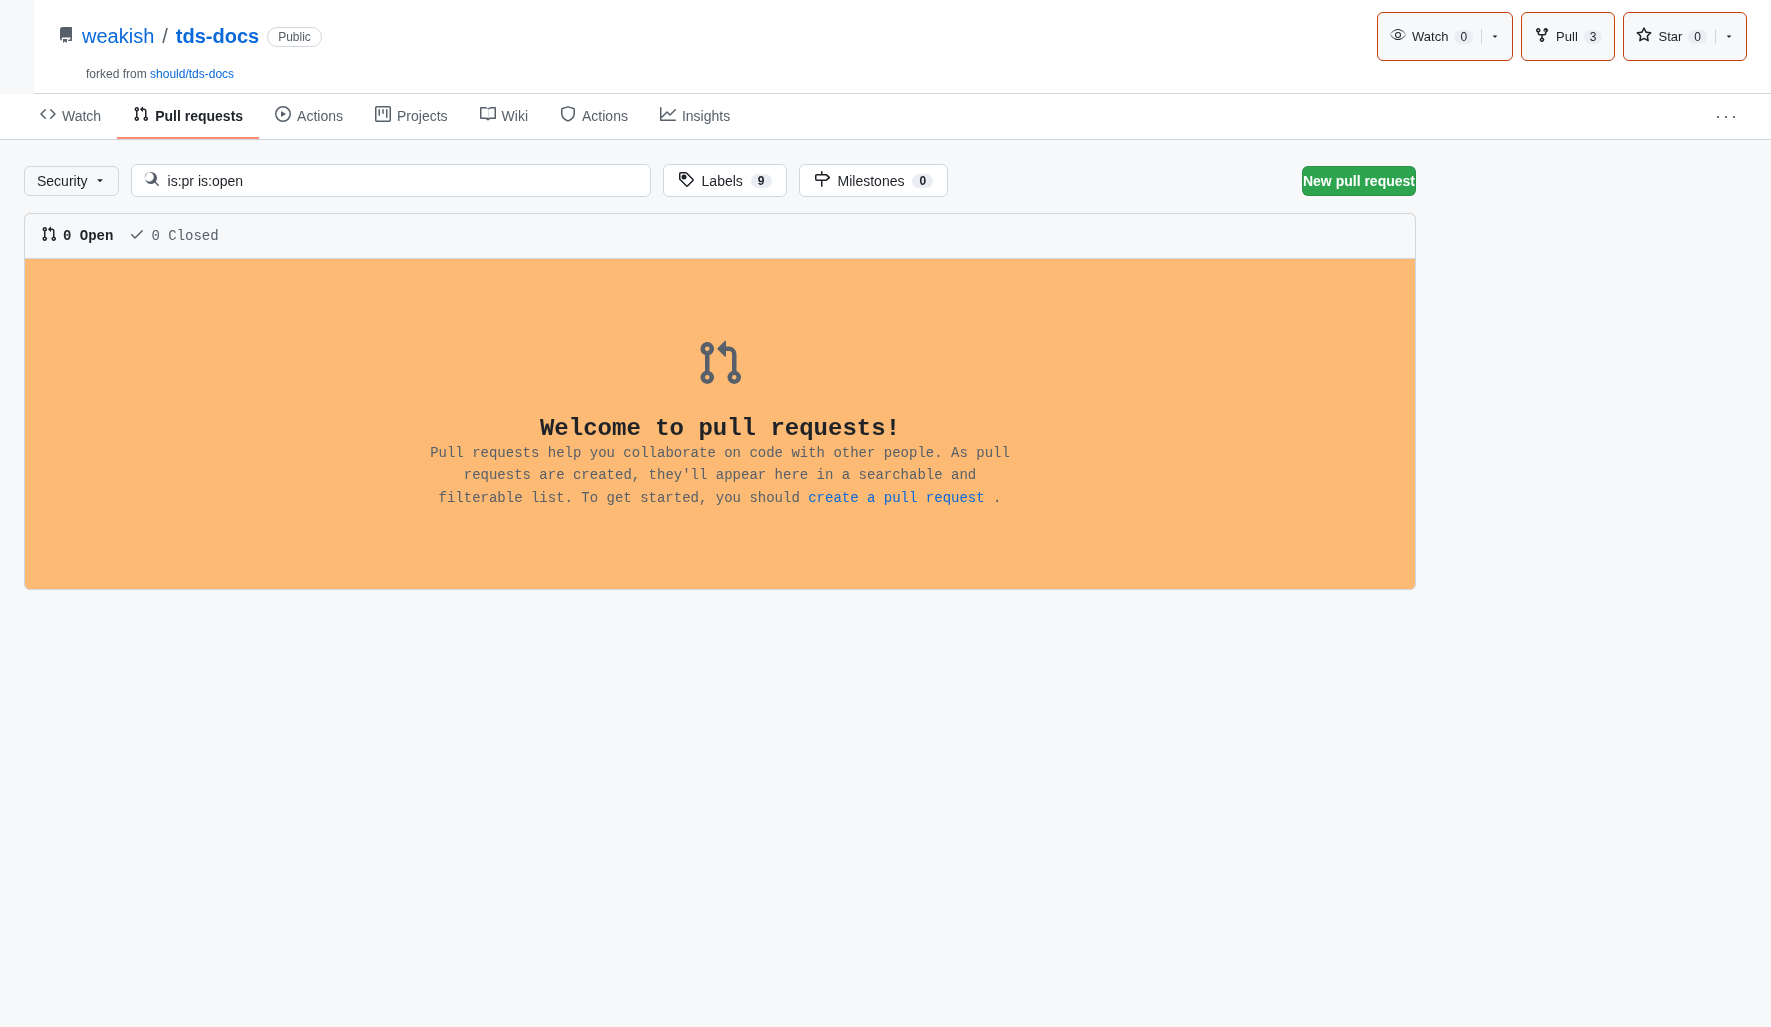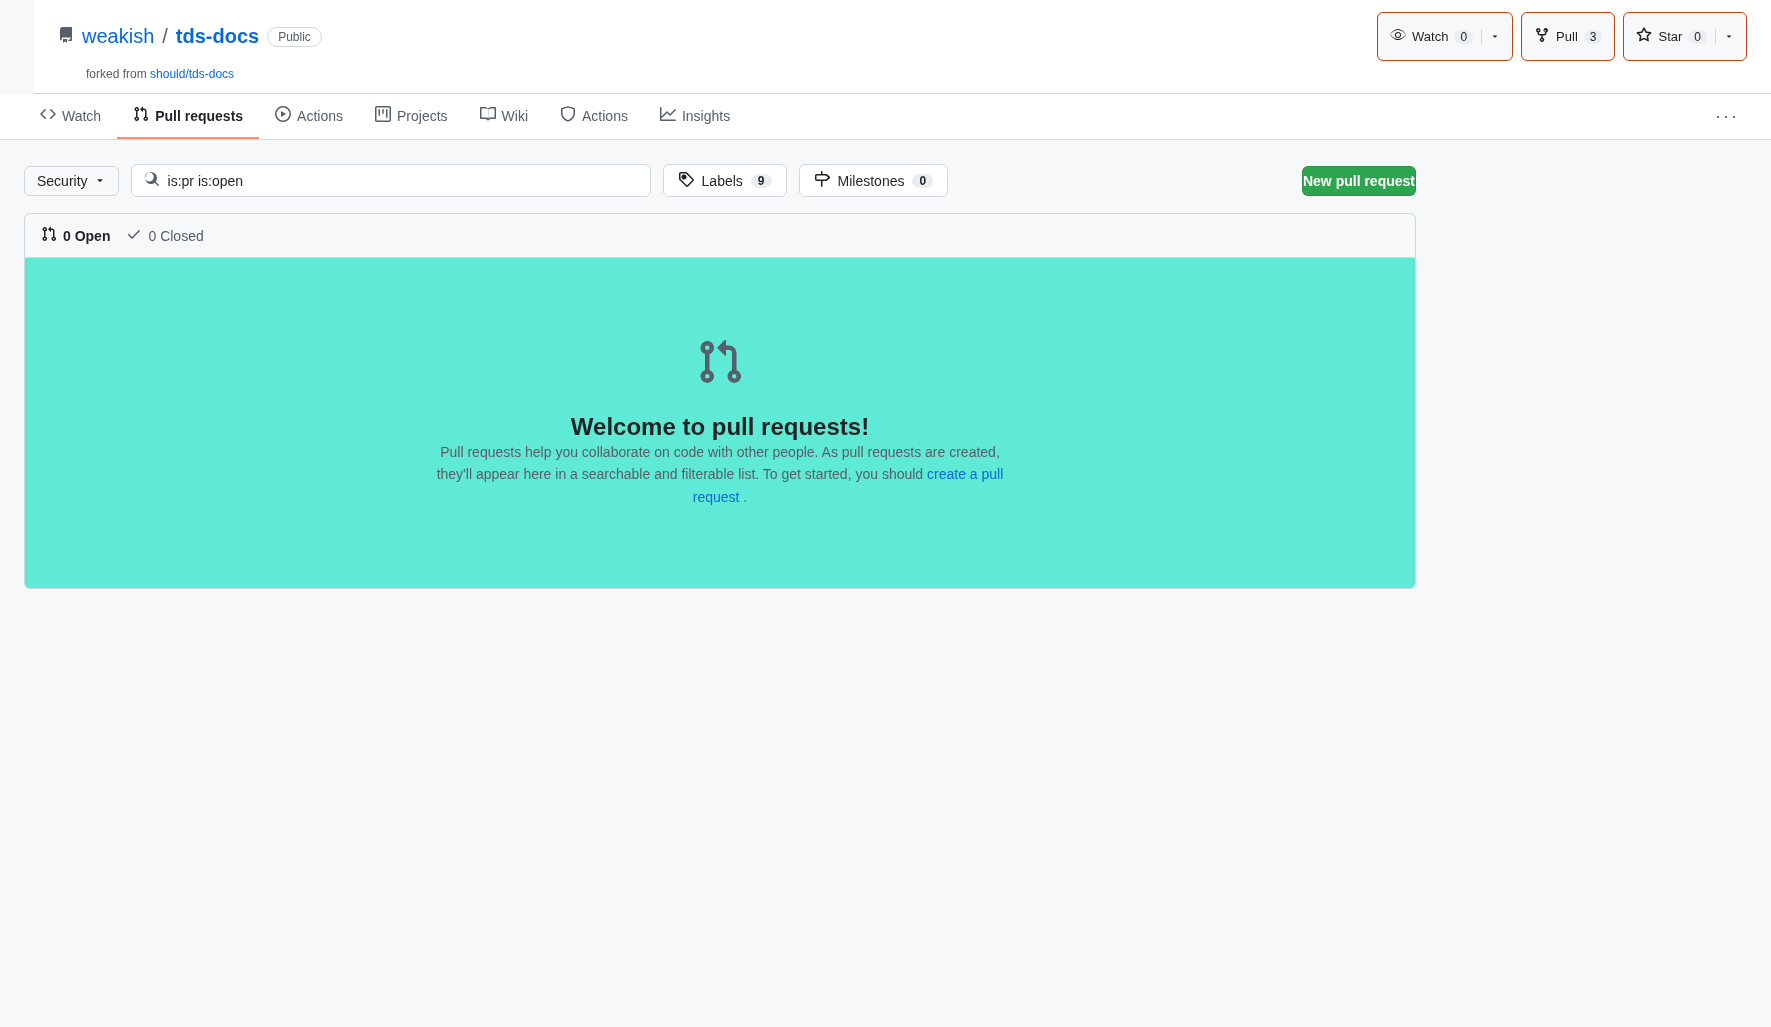--- a/index.html
+++ b/index.html
@@ -192,22 +192,23 @@
       padding: 6px 0;
       font-size: 14px;
       font-weight: 600;
       cursor: pointer;
       white-space: nowrap;
       margin-left: auto;
     }
     .pr-list-container {
       border: 1px solid #d0d7de;
       border-radius: 6px;
-      background: #5eead4;
+      background: #fdba74;
       overflow: hidden;
+      font-family: Liberation Mono, monospace;
     }
     .pr-status-bar {
       display: flex;
       align-items: center;
       gap: 16px;
       padding: 12px 16px;
       background: #f6f8fa;
       border-bottom: 1px solid #d0d7de;
     }
     .pr-status-item {

